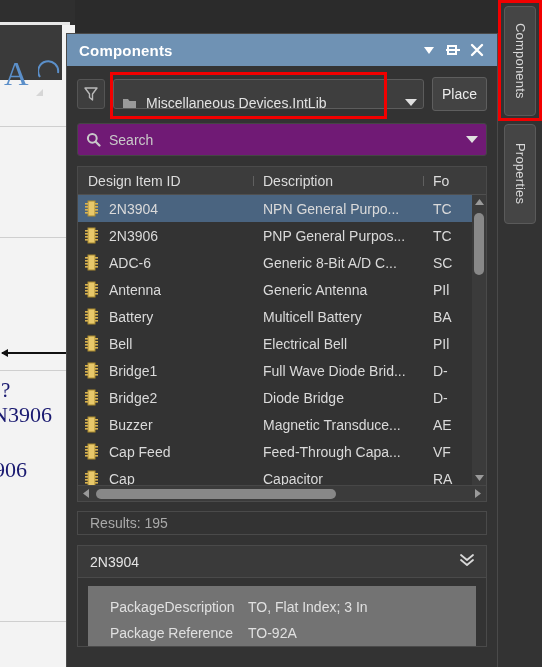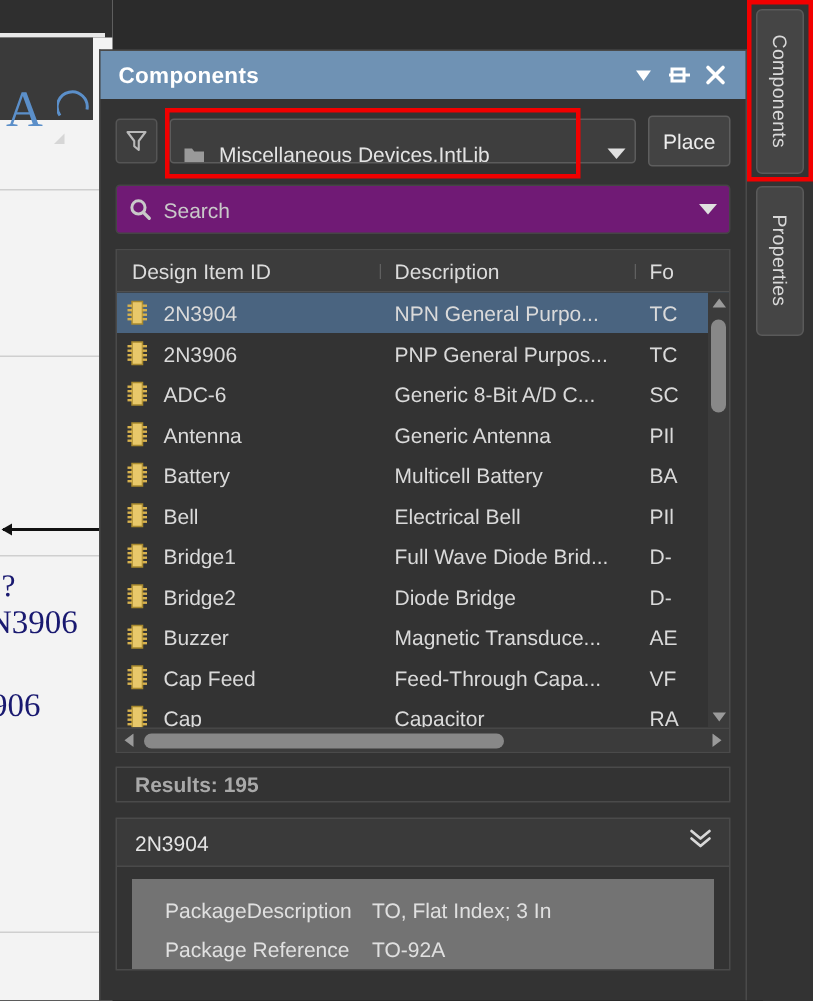--- a/index.html
+++ b/index.html
@@ -128,21 +128,21 @@
 
   
   .hscroll { height: 16px; background: #3b3b3b; border-top: 1px solid #474747; display: flex; align-items: center; position: relative; }
   .hs-arrow { width: 16px; height: 16px; display: flex; align-items: center; justify-content: center; flex-shrink: 0; }
   .hs-track { flex: 1; height: 16px; position: relative; }
   .hs-thumb { position: absolute; left: 2px; top: 3px; width: 240px; height: 10px; background: #888888; border-radius: 5px; }
 
   
   .results-bar {
     margin-top: 9px; height: 24px; background: #333333; border: 1px solid #4a4a4a;
-    display: flex; align-items: center; padding-left: 12px; color: #a9a9a9; font-size: 14px; font-weight: bold;
+    display: flex; align-items: center; padding-left: 12px; color: #a9a9a9; font-size: 14px;
   }
 
   
   .detail { margin-top: 10px; border: 1px solid #4a4a4a; background: #333; }
   .detail-head { height: 32px; display: flex; align-items: center; padding: 0 10px 0 12px; background: #3a3a3a; border-bottom: 1px solid #4a4a4a; }
   .detail-title { flex: 1; color: #e4e4e4; font-size: 14px; }
   .detail-body { padding: 8px 10px 0 10px; }
   .detail-card { background: #737373; padding: 8px 0 0 0; height: 60px; overflow: hidden; }
   .detail-row { display: flex; height: 26px; align-items: center; }
   .detail-key { width: 160px; padding-left: 22px; color: #e0e0e0; font-size: 14px; }

